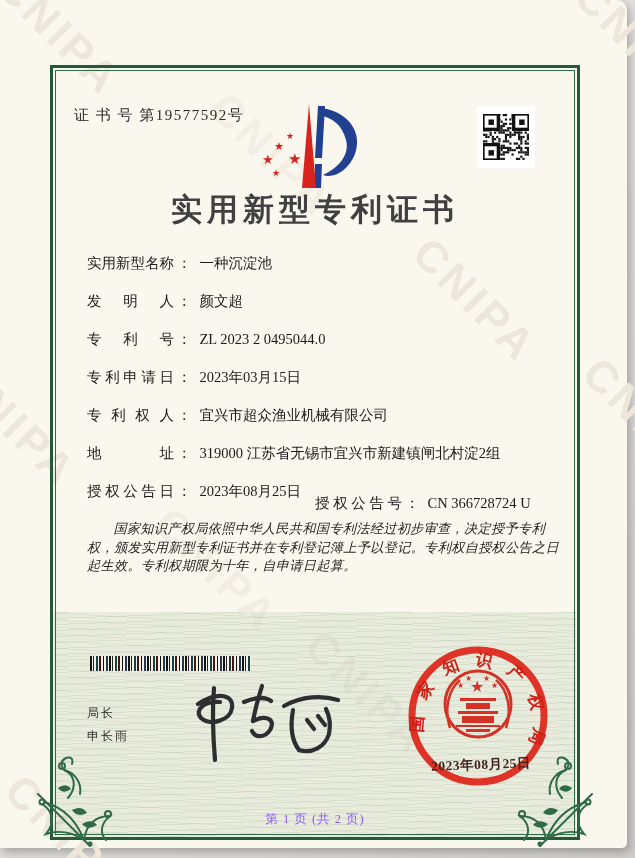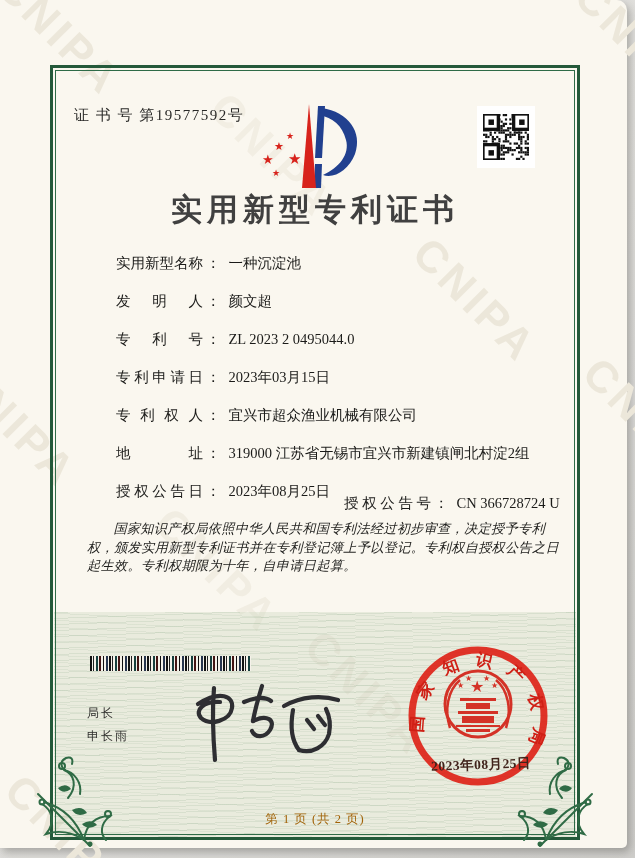--- a/index.html
+++ b/index.html
@@ -49,21 +49,21 @@
     position:absolute;left:477px;top:106px;width:58px;height:62px;z-index:3;
     background:#fff;display:flex;align-items:center;justify-content:center;
   }
   .title{
     position:absolute;left:50px;top:189px;width:530px;margin:0;z-index:3;
     text-align:center;font-size:31px;font-weight:bold;letter-spacing:5px;color:#404040;
   }
   .fields{position:absolute;left:87px;top:244px;width:480px;z-index:3;}
   .field-row{height:38px;display:flex;align-items:center;position:relative;
     font-size:14.5px;color:#1b1b19;}
-  .flabel{display:inline-block;width:87px;text-align:justify;text-align-last:justify;margin-left:29px;}
+  .flabel{display:inline-block;width:87px;text-align:justify;text-align-last:justify;}
   .fcolon{margin:0 8px 0 3px;}
   .fvalue{white-space:nowrap;}
   .group2{position:absolute;left:228px;top:12px;height:38px;display:flex;align-items:center;}
   .body-text{
     position:absolute;left:87px;top:509px;width:476px;z-index:3;
     font-size:13.2px;line-height:18.6px;letter-spacing:.3px;color:#1e1e1c;
     font-style:italic;
   }
   .body-text p{margin:11px 0 5px 0;text-indent:2em;}
   .barcode{
@@ -80,21 +80,21 @@
   }
   .sig{position:absolute;left:180px;top:674px;z-index:3;}
   .seal{position:absolute;left:404px;top:642px;width:148px;height:148px;z-index:4;}
   .seal-date{
     position:absolute;left:22px;top:114px;width:110px;text-align:center;
     font-size:13.5px;font-weight:bold;color:#40231b;letter-spacing:.5px;
     transform:rotate(-2deg);
   }
   .footer{
     position:absolute;left:50px;top:811px;width:530px;z-index:3;
-    text-align:center;font-size:12.5px;color:#a16207;letter-spacing:1px;
+    text-align:center;font-size:12.5px;color:#8b5cf6;letter-spacing:1px;
   }
 </style>
 </head>
 <body>
 
 <div class="page">
 
   <span class="wm" style="left:-18px;top:8px;">CNIPA</span>
   <span class="wm" style="left:560px;top:18px;">CNIPA</span>
   <span class="wm" style="left:195px;top:130px;opacity:.55;">CNIPA</span>

